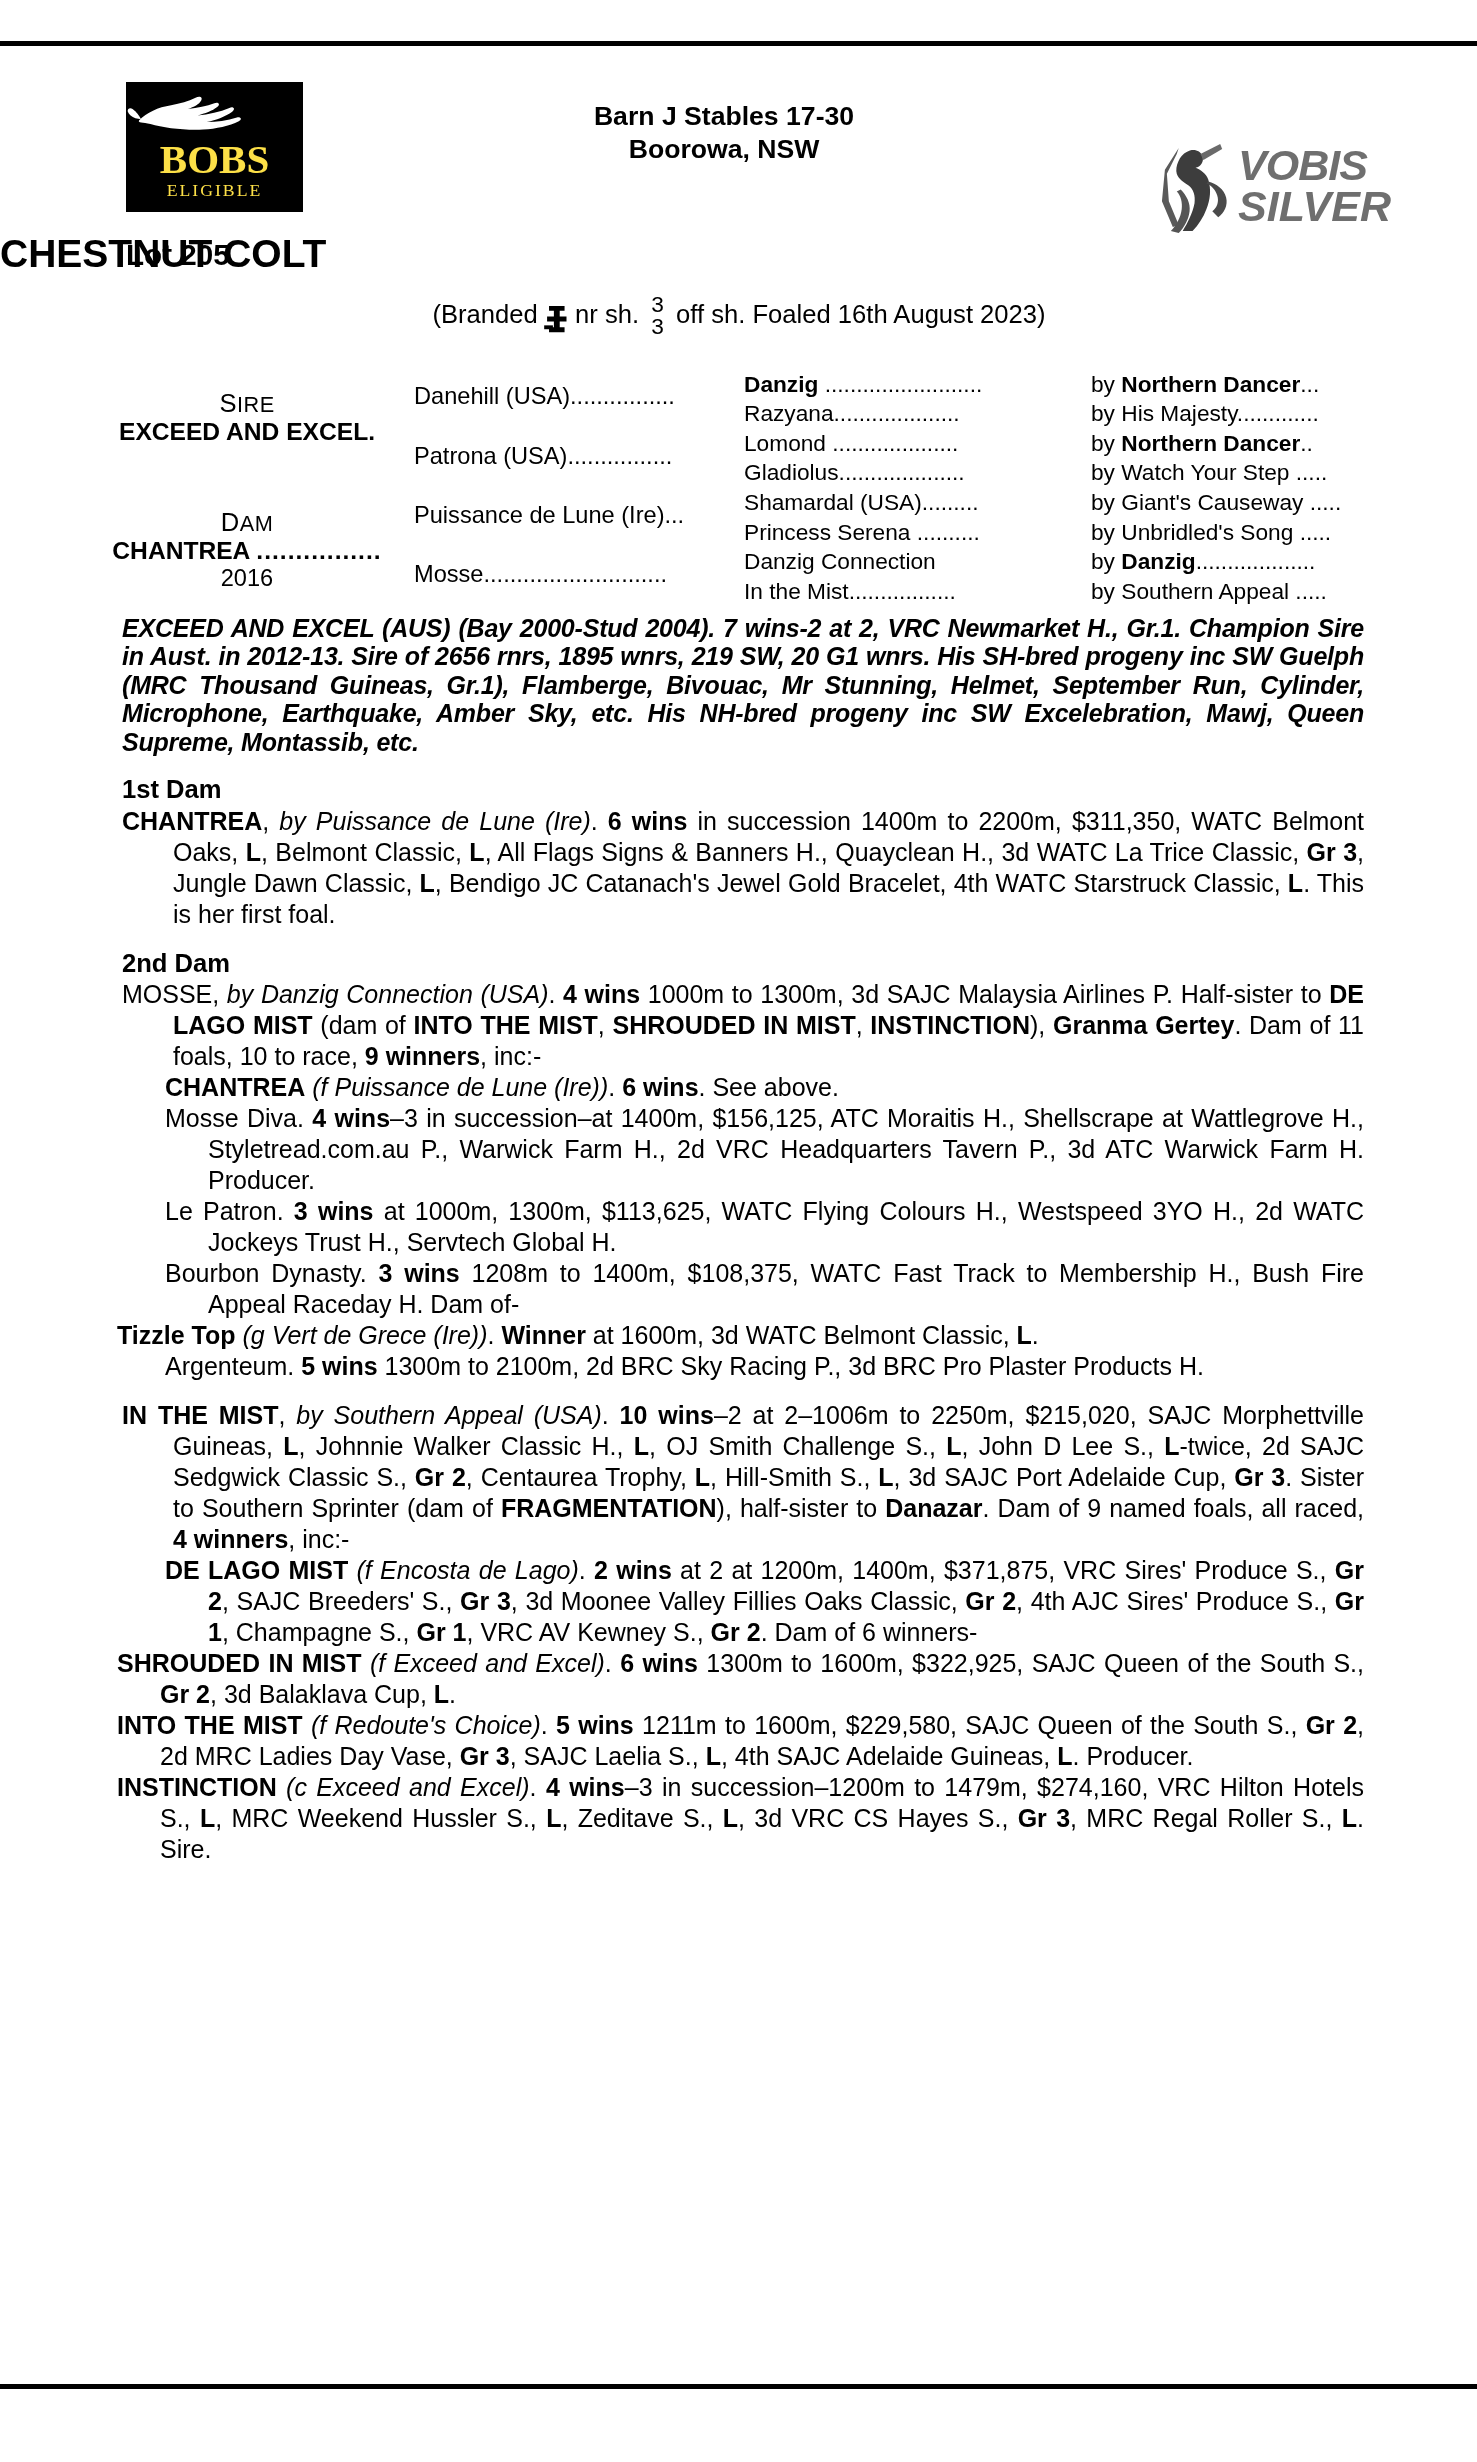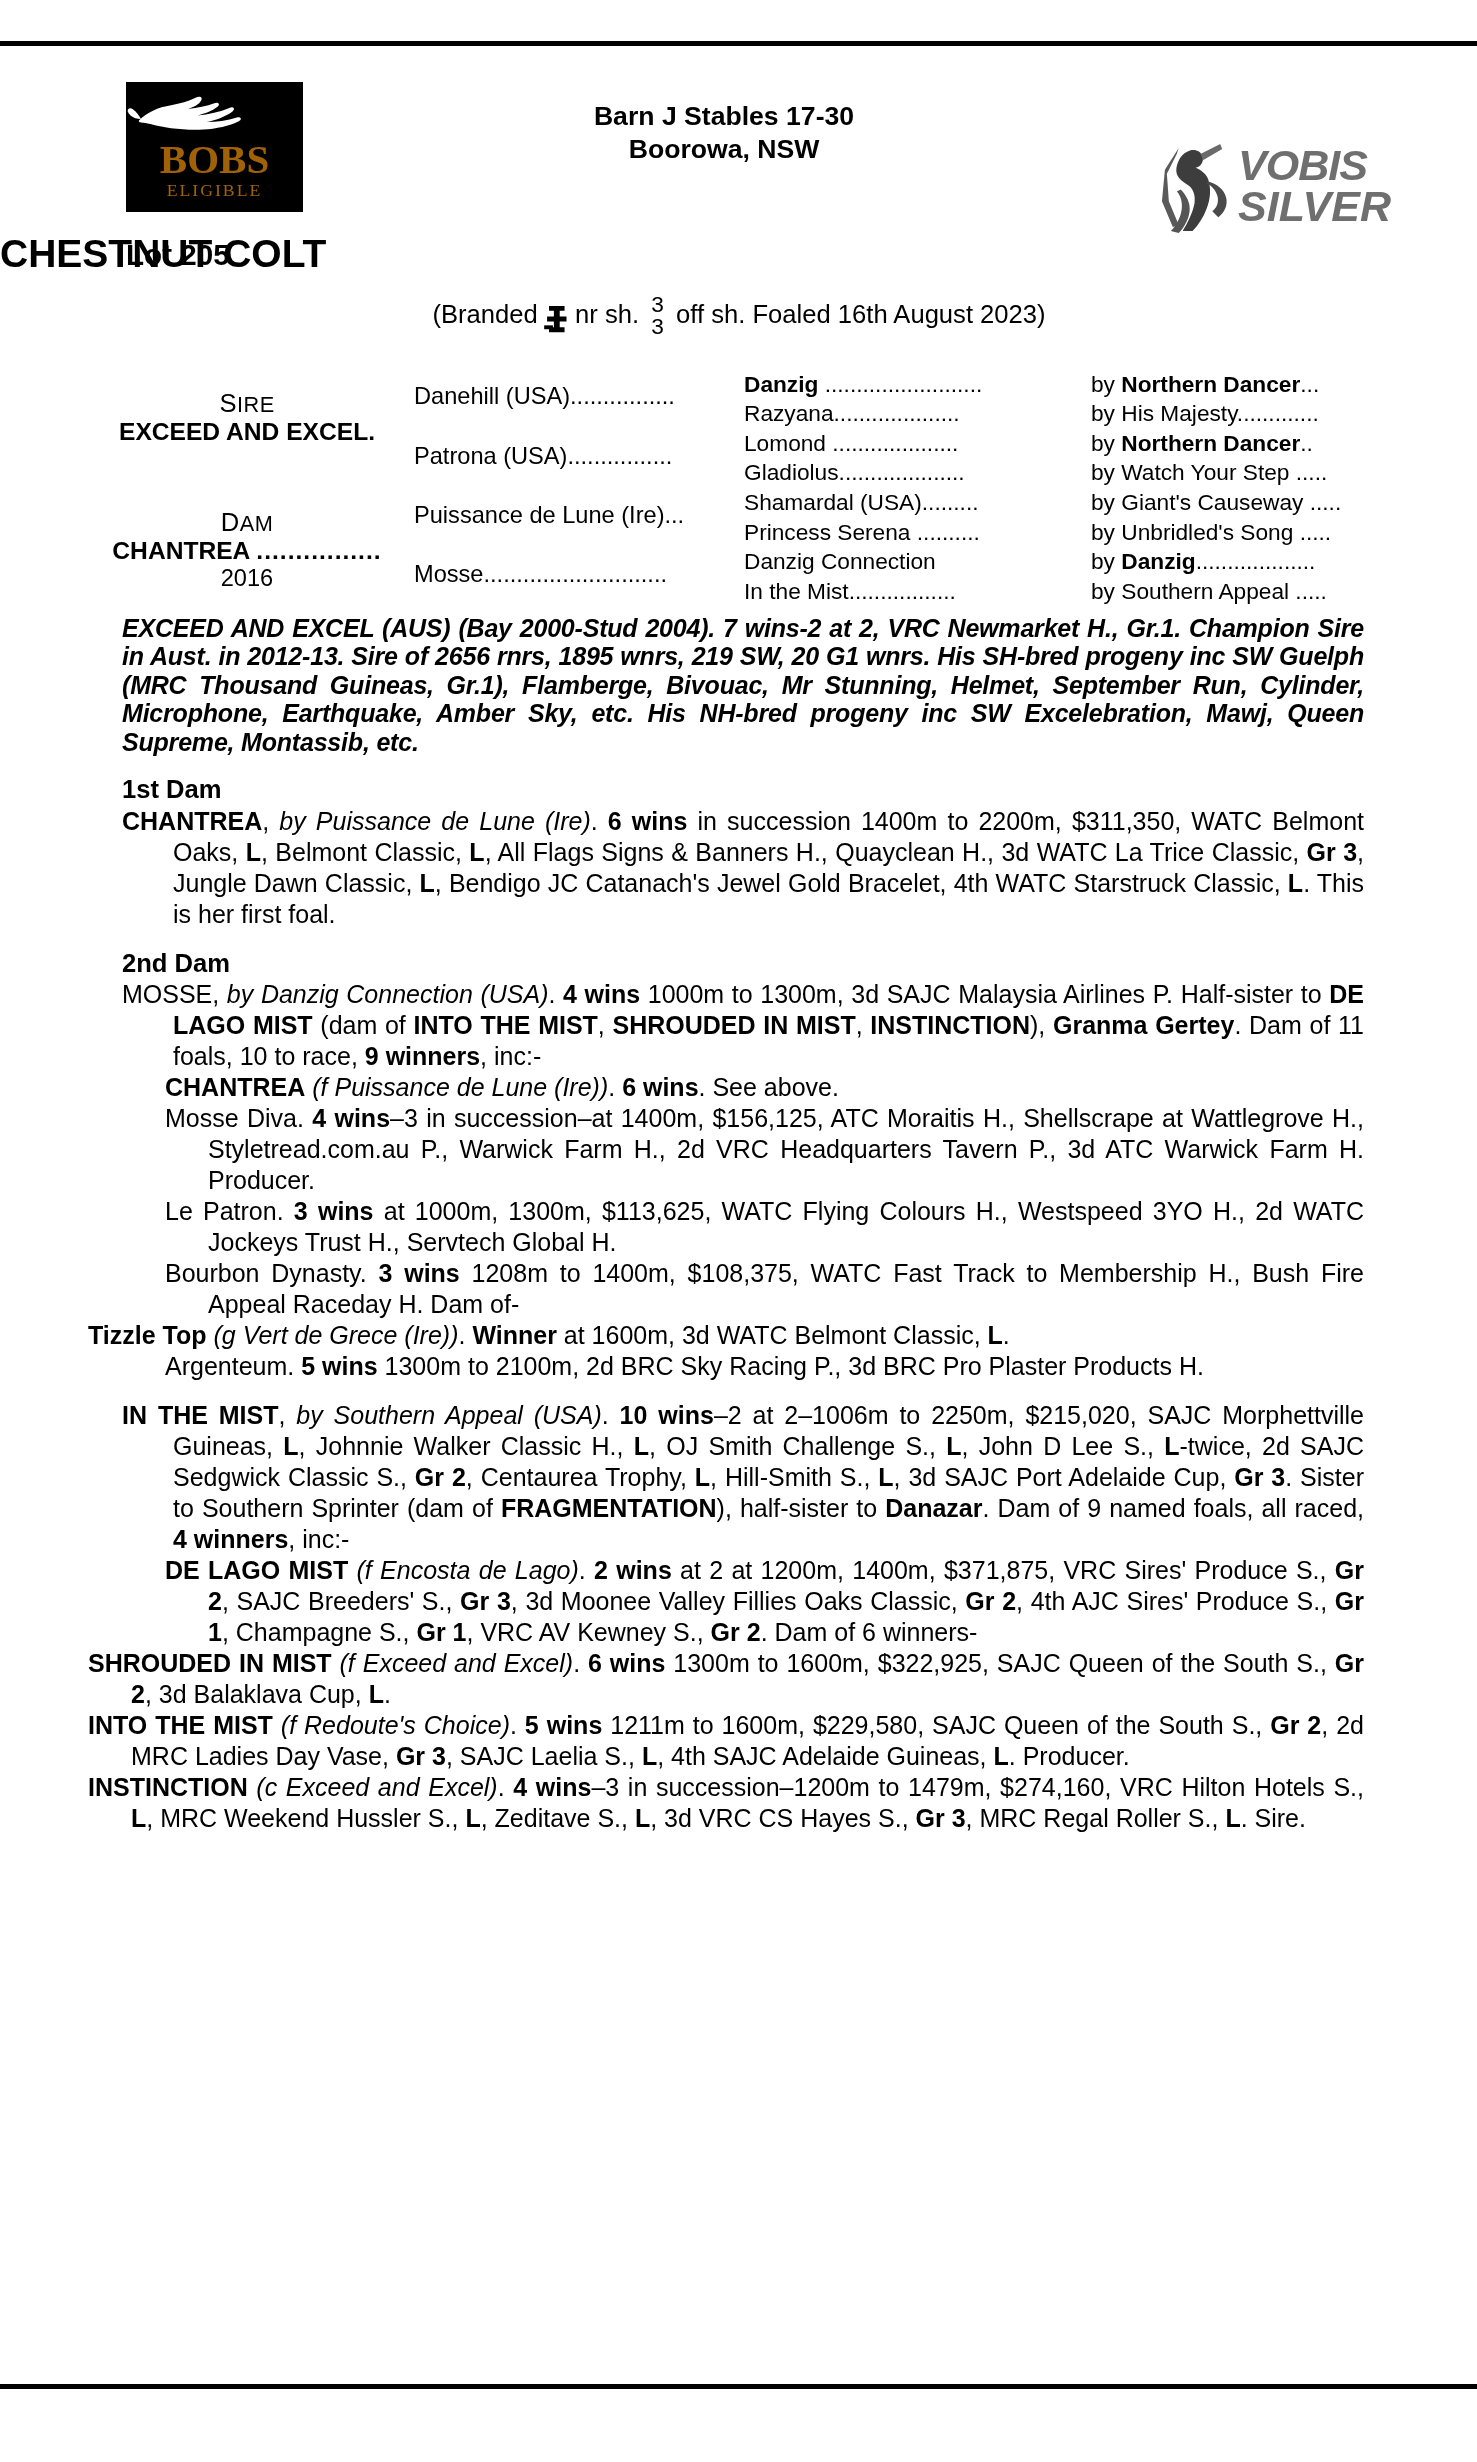--- a/index.html
+++ b/index.html
@@ -43,21 +43,21 @@
     position: relative;
     height: 197px;
   }
   .bobs-logo {
     position: absolute;
     left: 126px;
     top: 41px;
     width: 177px;
     height: 130px;
     background: #000;
-    color: #a16207;
+    color: #fde047;
     text-align: center;
   }
   .bobs-horse {
     margin-top: 9.9px;
     height: 47px;
     display: block;
   }
   .bobs-word {
     font-family: "Liberation Serif", serif;
     font-weight: bold;
@@ -259,21 +259,21 @@
     text-align: justify;
     text-indent: -51px;
     padding-left: 51px;
   }
   .para.lvl2 {
     margin-left: 165px;
     text-indent: -43px;
     padding-left: 43px;
   }
   .para.lvl3 {
-    margin-left: 88px;
+    margin-left: 117px;
     text-indent: -43px;
     padding-left: 43px;
   }
   .para i { font-style: italic; }
   .para b { font-weight: bold; }
   .para .nm { font-weight: bold; }
 </style>
 </head>
 <body>
 

